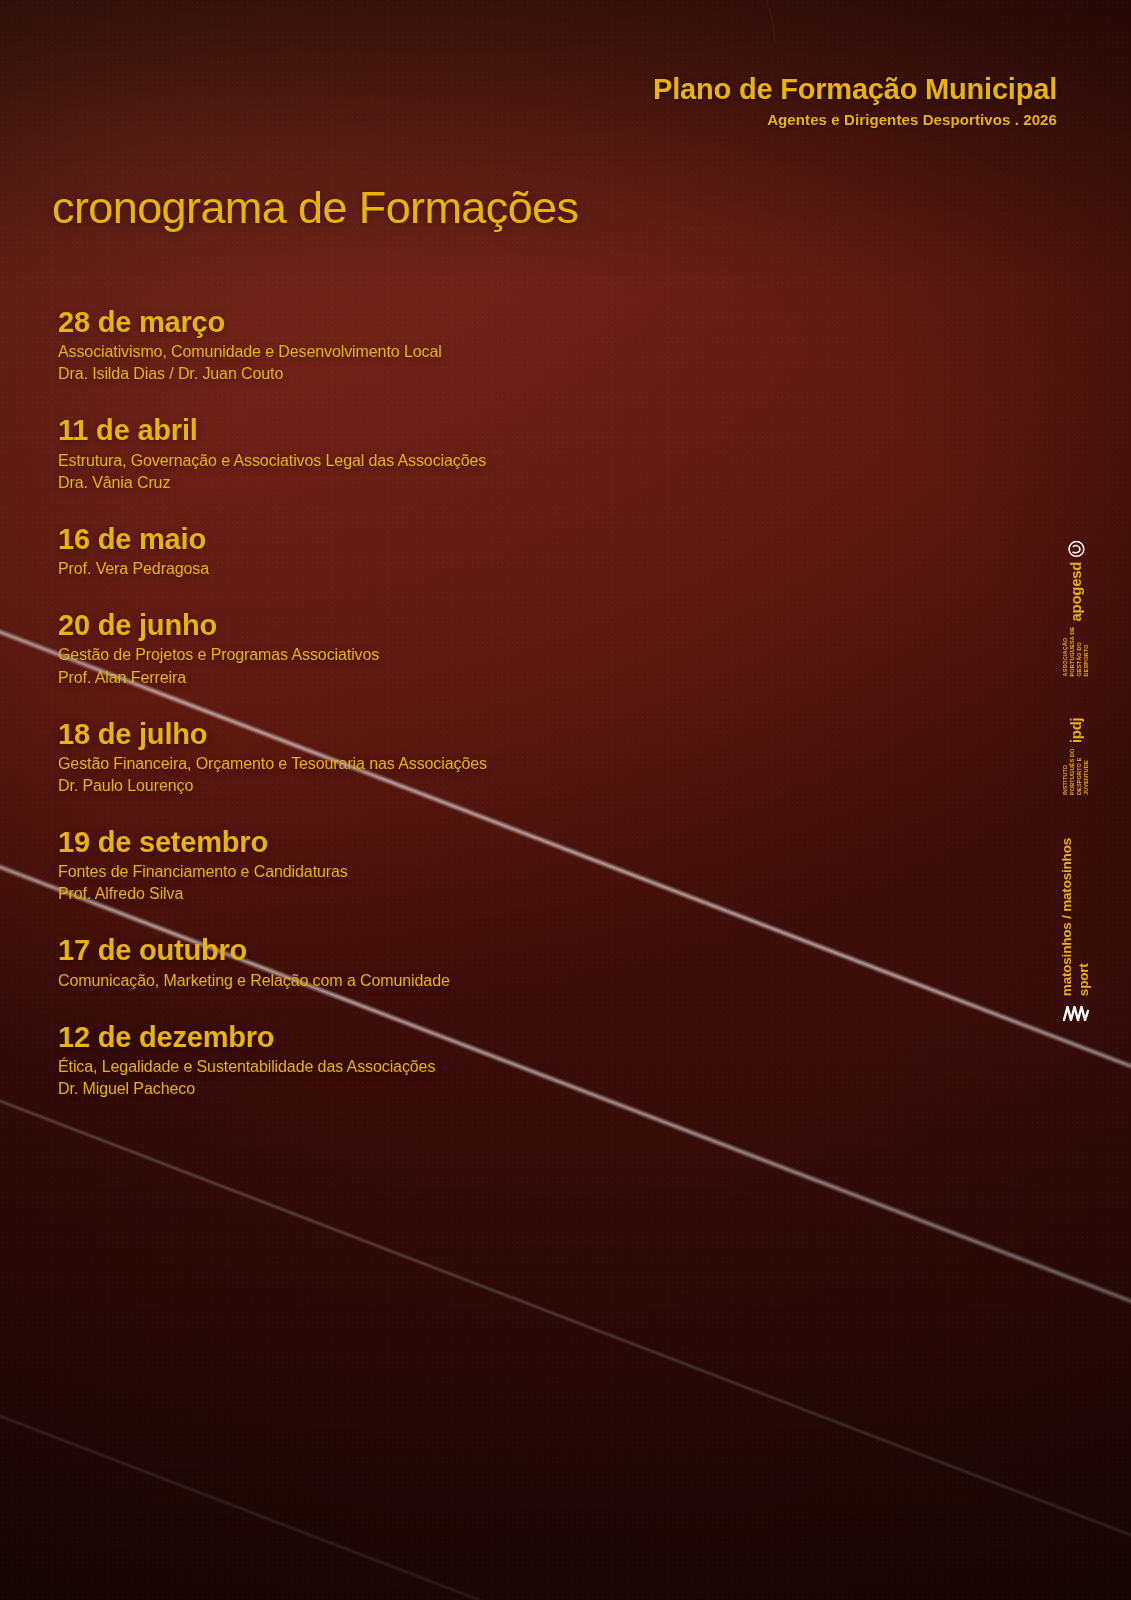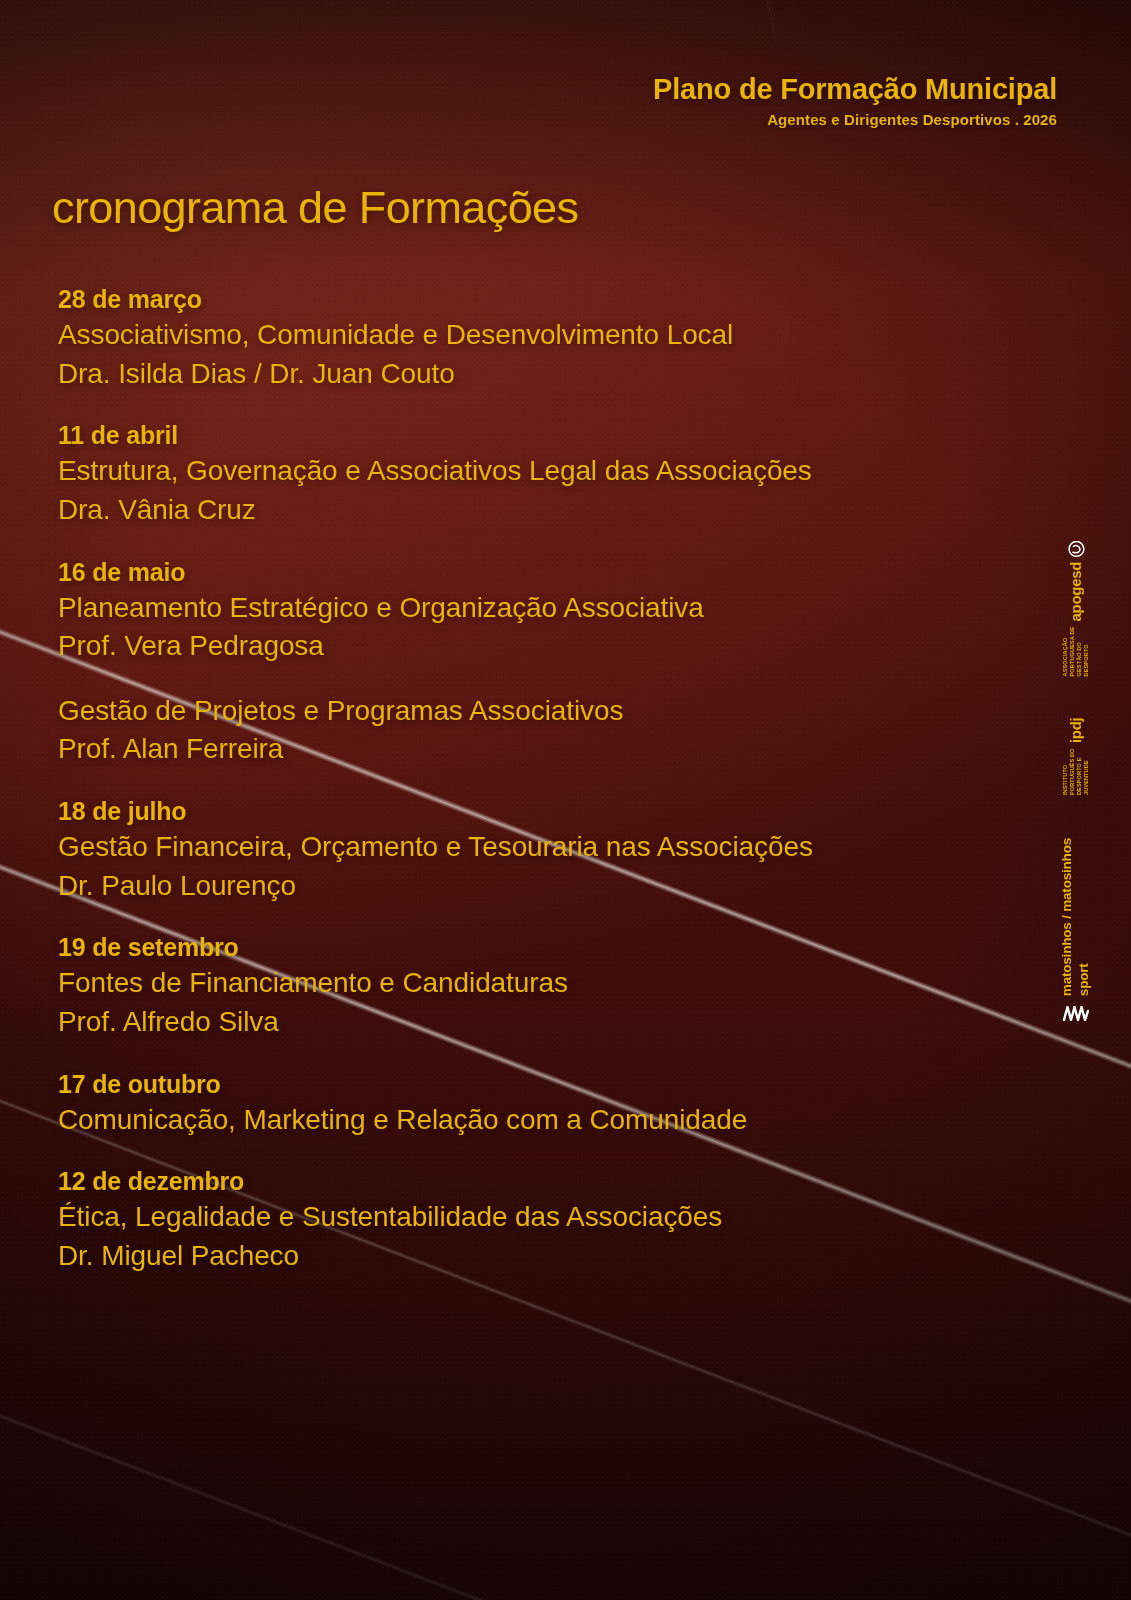--- a/index.html
+++ b/index.html
@@ -109,28 +109,29 @@
   .schedule {
     position: absolute;
     left: 58px;
     top: 283px;
     z-index: 5;
     width: 880px;
   }
   .session { margin-bottom: 26px; }
   .session:last-child { margin-bottom: 0; }
   .s-date {
-    font-size: 25px;
+    font-size: 29px;
     font-weight: 700;
     letter-spacing: -.2px;
     line-height: 1.32;
     text-shadow: 0 2px 8px rgba(0,0,0,.42);
+    margin-top: 20px;
   }
   .s-topic, .s-speaker {
-    font-size: 28px;
+    font-size: 16px;
     font-weight: 400;
     letter-spacing: -.1px;
     line-height: 1.38;
     text-shadow: 0 2px 8px rgba(0,0,0,.42);
   }
 
   
   .logos {
     position: absolute;
     right: 38px;
@@ -220,25 +221,25 @@
     </div>
 
     <div class="session">
       <div class="s-date">11 de abril</div>
       <div class="s-topic">Estrutura, Governação e Associativos Legal das Associações</div>
       <div class="s-speaker">Dra. Vânia Cruz</div>
     </div>
 
     <div class="session">
       <div class="s-date">16 de maio</div>
-      <div class="s-topic">Planeamento Estratégico e Organização Associativa</div>
       <div class="s-speaker">Prof. Vera Pedragosa</div>
     </div>
 
     <div class="session">
+      <div class="s-date">20 de junho</div>
       <div class="s-topic">Gestão de Projetos e Programas Associativos</div>
       <div class="s-speaker">Prof. Alan Ferreira</div>
     </div>
 
     <div class="session">
       <div class="s-date">18 de julho</div>
       <div class="s-topic">Gestão Financeira, Orçamento e Tesouraria nas Associações</div>
       <div class="s-speaker">Dr. Paulo Lourenço</div>
     </div>
 

